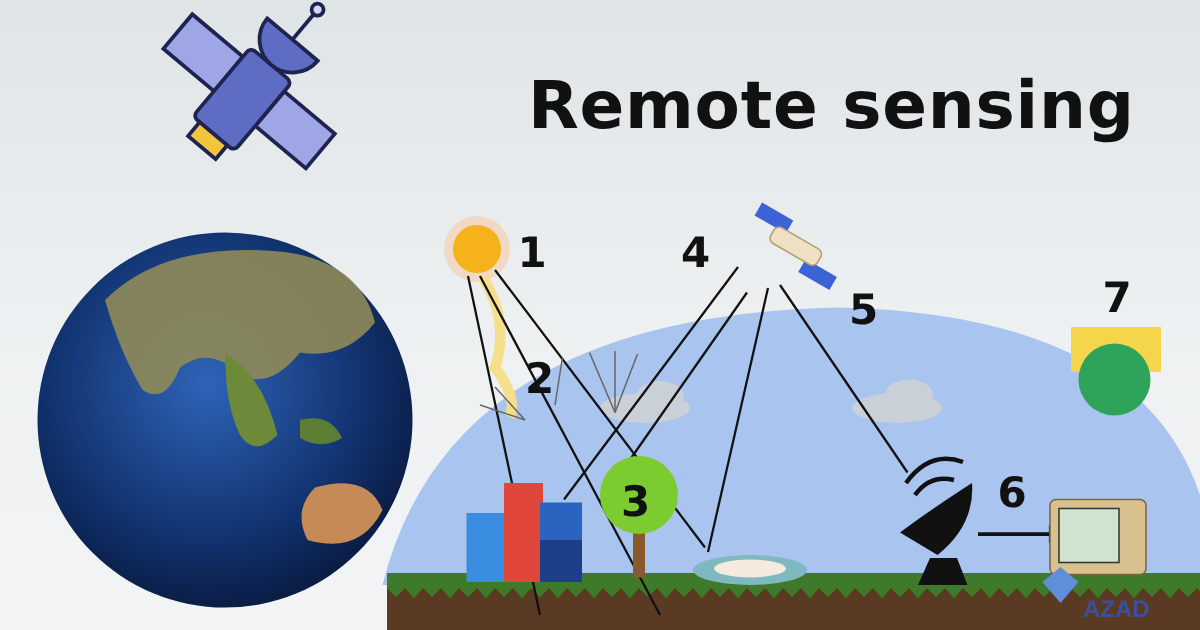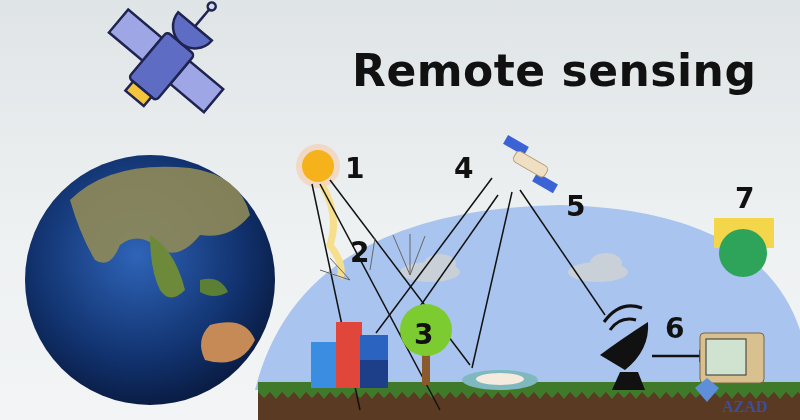--- a/index.html
+++ b/index.html
@@ -132,13 +132,13 @@
 </svg>
 
 <div class="abs title">Remote sensing</div>
 <div class="abs num" style="left:345px;top:152px;">1</div>
 <div class="abs num" style="left:350px;top:236px;">2</div>
 <div class="abs num" style="left:414px;top:318px;">3</div>
 <div class="abs num" style="left:454px;top:152px;">4</div>
 <div class="abs num" style="left:566px;top:190px;">5</div>
 <div class="abs num" style="left:665px;top:312px;">6</div>
 <div class="abs num" style="left:735px;top:182px;">7</div>
-<div class="abs" style="left:722px;top:398px;font-size:16px;font-family:Liberation Serif, serif;color:#3a4fa0;font-weight:bold;">AZAD</div>
+<div class="abs" style="left:722px;top:398px;font-size:16px;font-family:Liberation Sans, sans-serif;color:#3a4fa0;font-weight:bold;">AZAD</div>
 
 </body></html>

